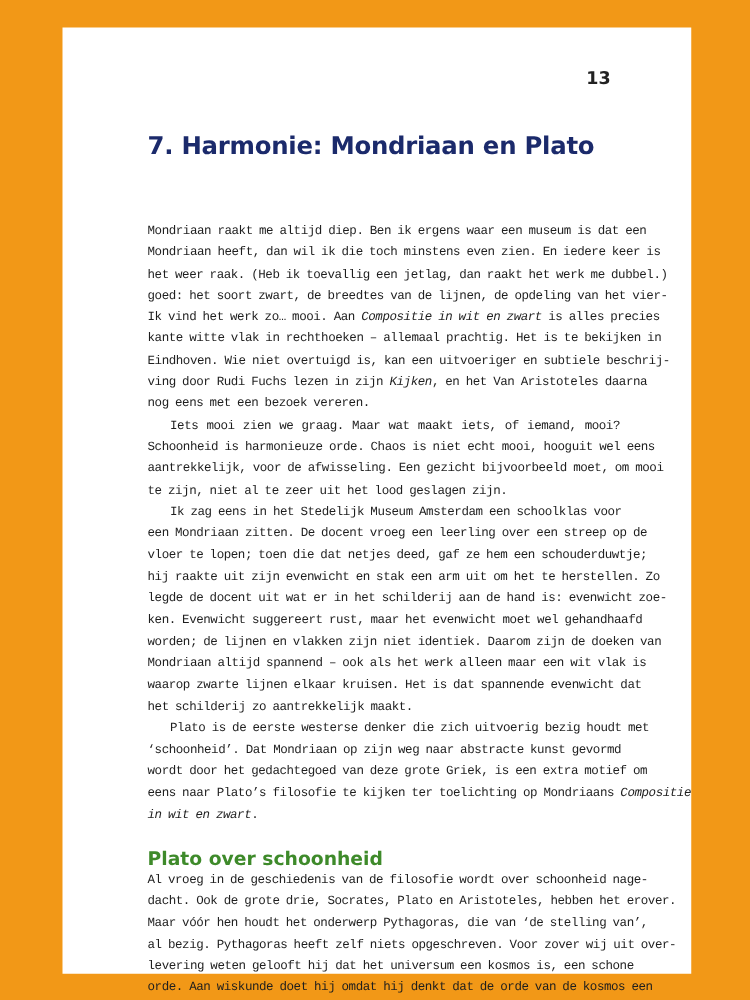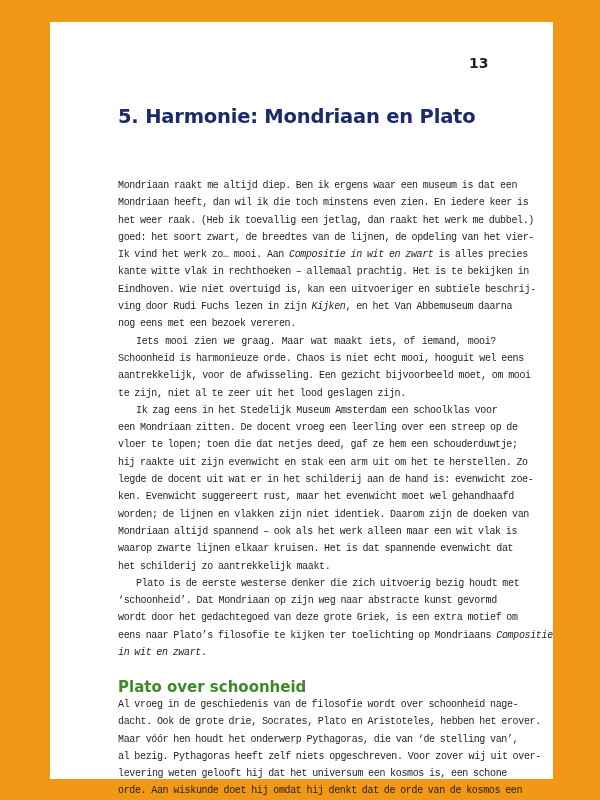--- a/index.html
+++ b/index.html
@@ -63,31 +63,31 @@
       line-height: 17.3px;
       height: 17.3px;
       white-space: nowrap;
     }
   </style>
 </head>
 <body>
 
 <div class="page">
   <div class="page-number">13</div>
-  <h1 class="chapter-title">5. Harmonie: Mondriaan en Plato</h1>
+  <h1 class="chapter-title">7. Harmonie: Mondriaan en Plato</h1>
   <div class="body-text" id="body-text">
       <div>
         <div class="line"><span>Mondriaan raakt me altijd diep. Ben ik ergens waar een museum is dat een</span></div>
         <div class="line"><span>Mondriaan heeft, dan wil ik die toch minstens even zien. En iedere keer is</span></div>
         <div class="line"><span>het weer raak. (Heb ik toevallig een jetlag, dan raakt het werk me dubbel.)</span></div>
         <div class="line"><span>goed: het soort zwart, de breedtes van de lijnen, de opdeling van het vier-</span></div>
         <div class="line"><span>Ik vind het werk zo… mooi. Aan </span><em>Compositie in wit en zwart</em><span> is alles precies</span></div>
         <div class="line"><span>kante witte vlak in rechthoeken – allemaal prachtig. Het is te bekijken in</span></div>
         <div class="line"><span>Eindhoven. Wie niet overtuigd is, kan een uitvoeriger en subtiele beschrij-</span></div>
-        <div class="line"><span>ving door Rudi Fuchs lezen in zijn </span><em>Kijken</em><span>, en het Van Abbemuseum daarna</span></div>
+        <div class="line"><span>ving door Rudi Fuchs lezen in zijn </span><em>Kijken</em><span>, en het Van Aristoteles daarna</span></div>
         <div class="line last"><span>nog eens met een bezoek vereren.</span></div>
       </div>
       <div>
         <div class="line indent"><span>Iets mooi zien we graag. Maar wat maakt iets, of iemand, mooi?</span></div>
         <div class="line"><span>Schoonheid is harmonieuze orde. Chaos is niet echt mooi, hooguit wel eens</span></div>
         <div class="line"><span>aantrekkelijk, voor de afwisseling. Een gezicht bijvoorbeeld moet, om mooi</span></div>
         <div class="line last"><span>te zijn, niet al te zeer uit het lood geslagen zijn.</span></div>
       </div>
       <div>
         <div class="line indent"><span>Ik zag eens in het Stedelijk Museum Amsterdam een schoolklas voor</span></div>

